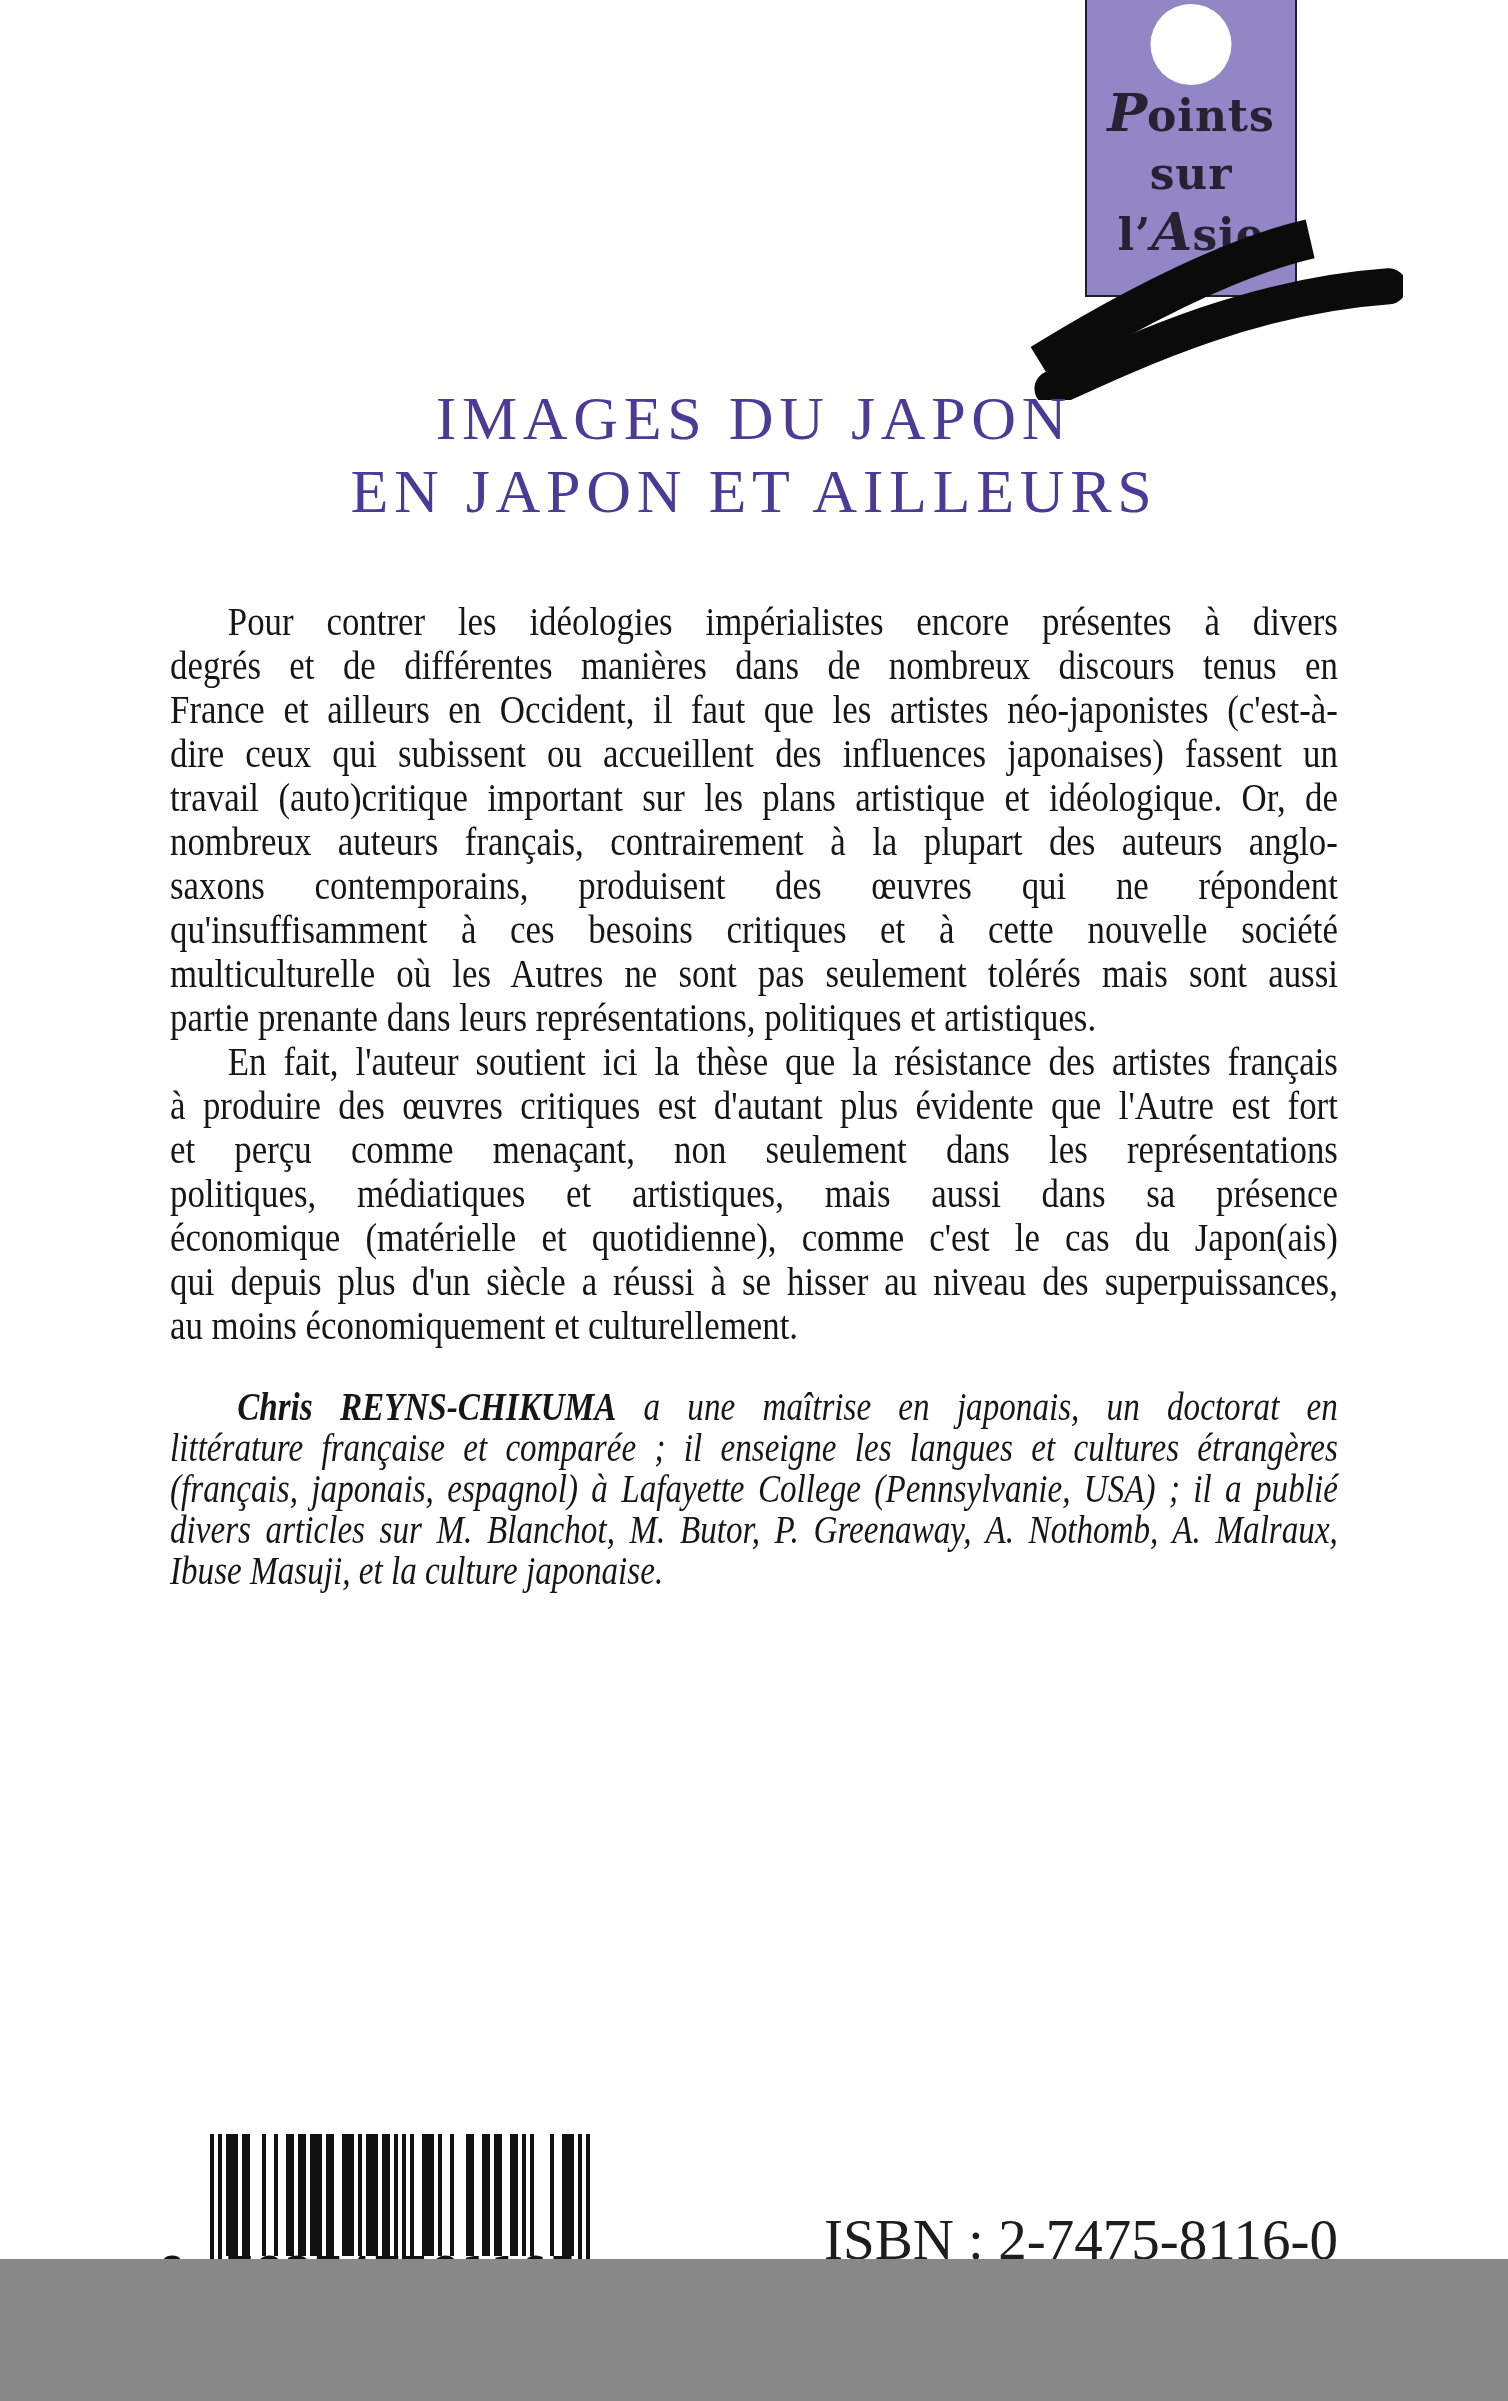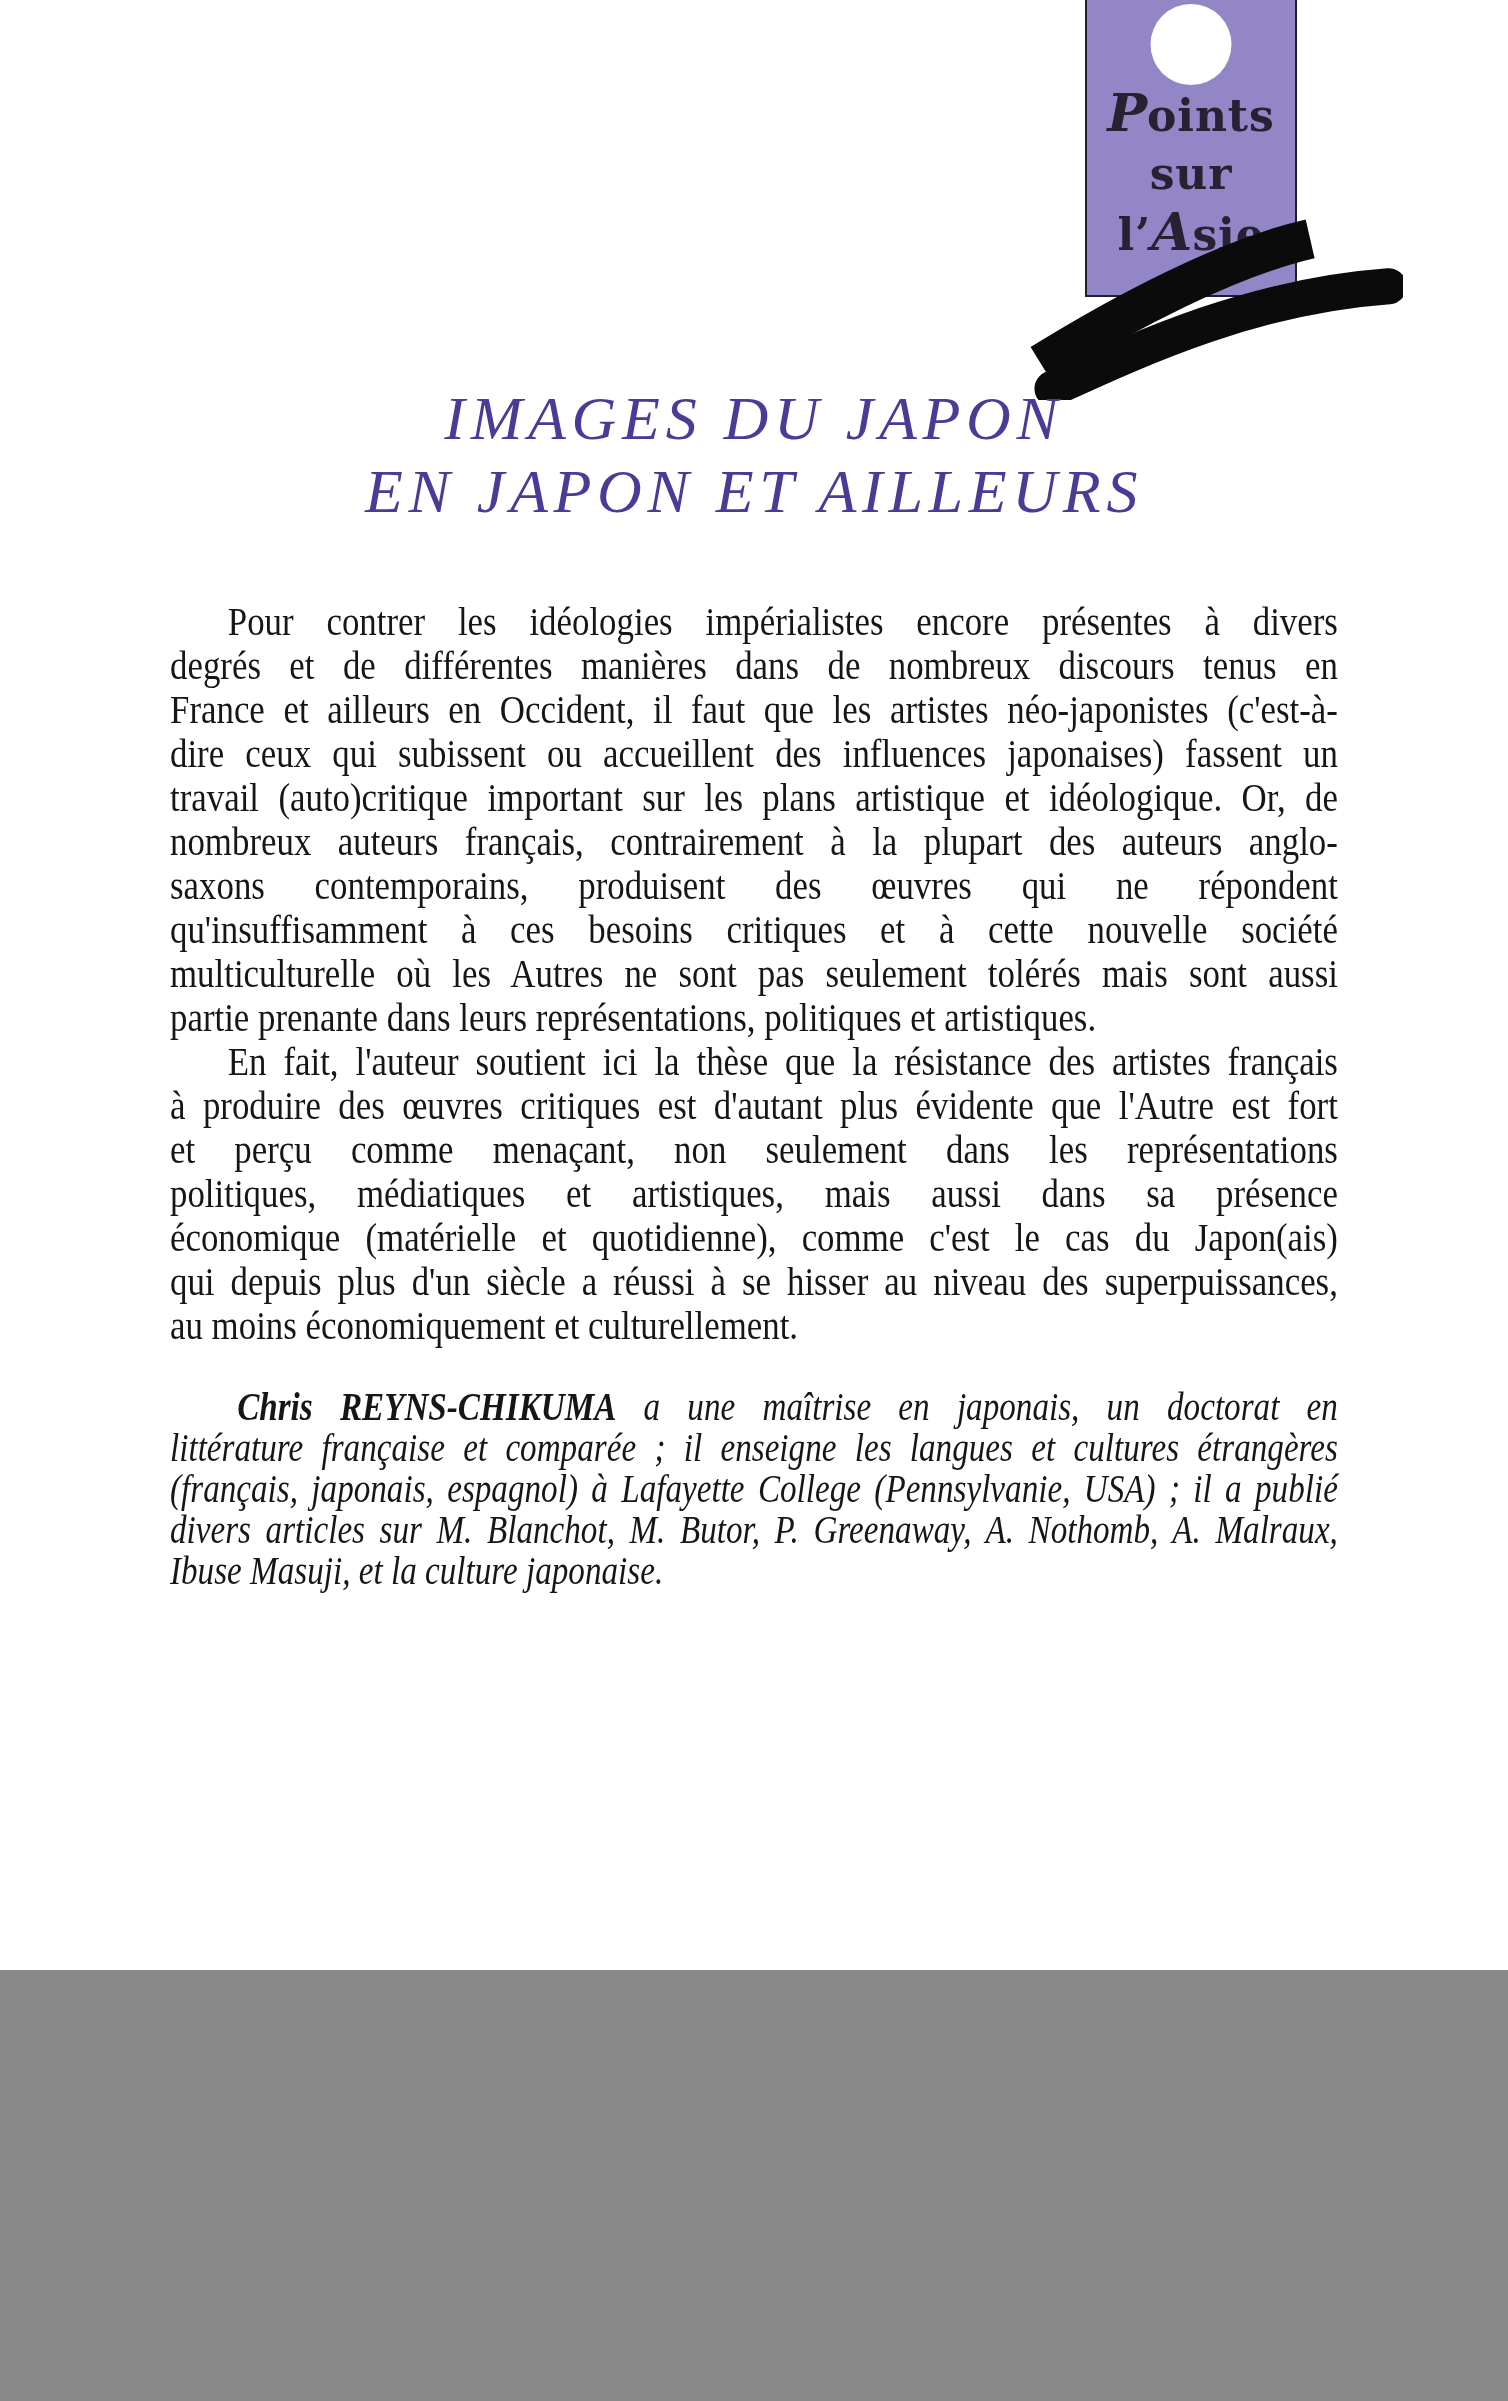--- a/index.html
+++ b/index.html
@@ -1,17 +1,17 @@
 <!DOCTYPE html>
 <html style="font-size:15px"><head>
 <meta charset="utf-8">
 <style>
   html,body { margin:0; padding:0; background:#888; }
   .page {
-    position:relative; width:1508px; height:1970px;
+    position:relative; width:1508px; height:2259px;
     background:#ffffff; overflow:hidden;
     font-family:"Liberation Serif", serif;
   }
 
   
   .tag {
     position:absolute; left:1085px; top:-3.8px; width:212px; height:301px;
     border:2.8px solid #221c2e; box-sizing:border-box;
     font-family:"DejaVu Serif", serif;
   }
@@ -88,21 +88,21 @@
       <div class="tag-line"><span class="rest">sur</span></div>
       <div class="tag-line"><span class="rest">l’</span><span class="initial">A</span><span class="rest">sie</span></div>
     </div>
   </div>
 
   <svg class="swoosh" viewBox="0 0 400 210">
     <path d="M 18 172 C 105 118, 215 60, 302 40" fill="none" stroke="#0b0b0b" stroke-width="42" stroke-linecap="butt"></path>
     <path d="M 30 198 C 130 152, 245 100, 385 90" fill="none" stroke="#0b0b0b" stroke-width="38" stroke-linecap="round"></path>
   </svg>
 
-  <div class="title" style="color: rgb(75, 59, 150); font-style: italic;">
+  <div class="title" style="color: rgb(75, 59, 150);">
     <div>IMAGES DU JAPON</div>
     <div>EN JAPON ET AILLEURS</div>
   </div>
 
   <div class="bodytext" id="synopsis">
       <div class="line indent">Pour contrer les idéologies impérialistes encore présentes à divers</div>
       <div class="line">degrés et de différentes manières dans de nombreux discours tenus en</div>
       <div class="line">France et ailleurs en Occident, il faut que les artistes néo-japonistes (c'est-à-</div>
       <div class="line">dire ceux qui subissent ou accueillent des influences japonaises) fassent un</div>
       <div class="line">travail (auto)critique important sur les plans artistique et idéologique. Or, de</div>

